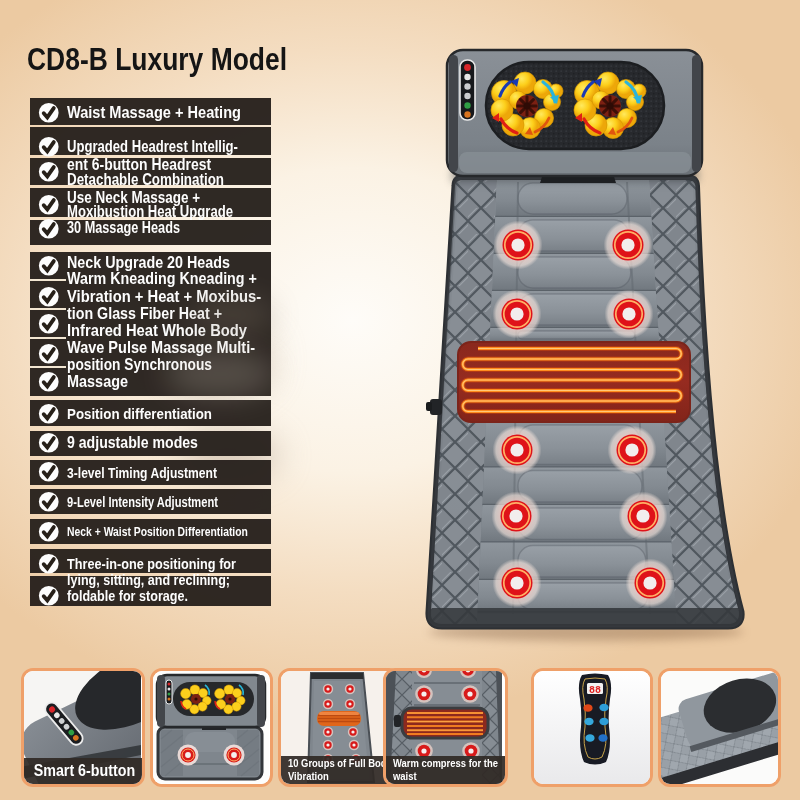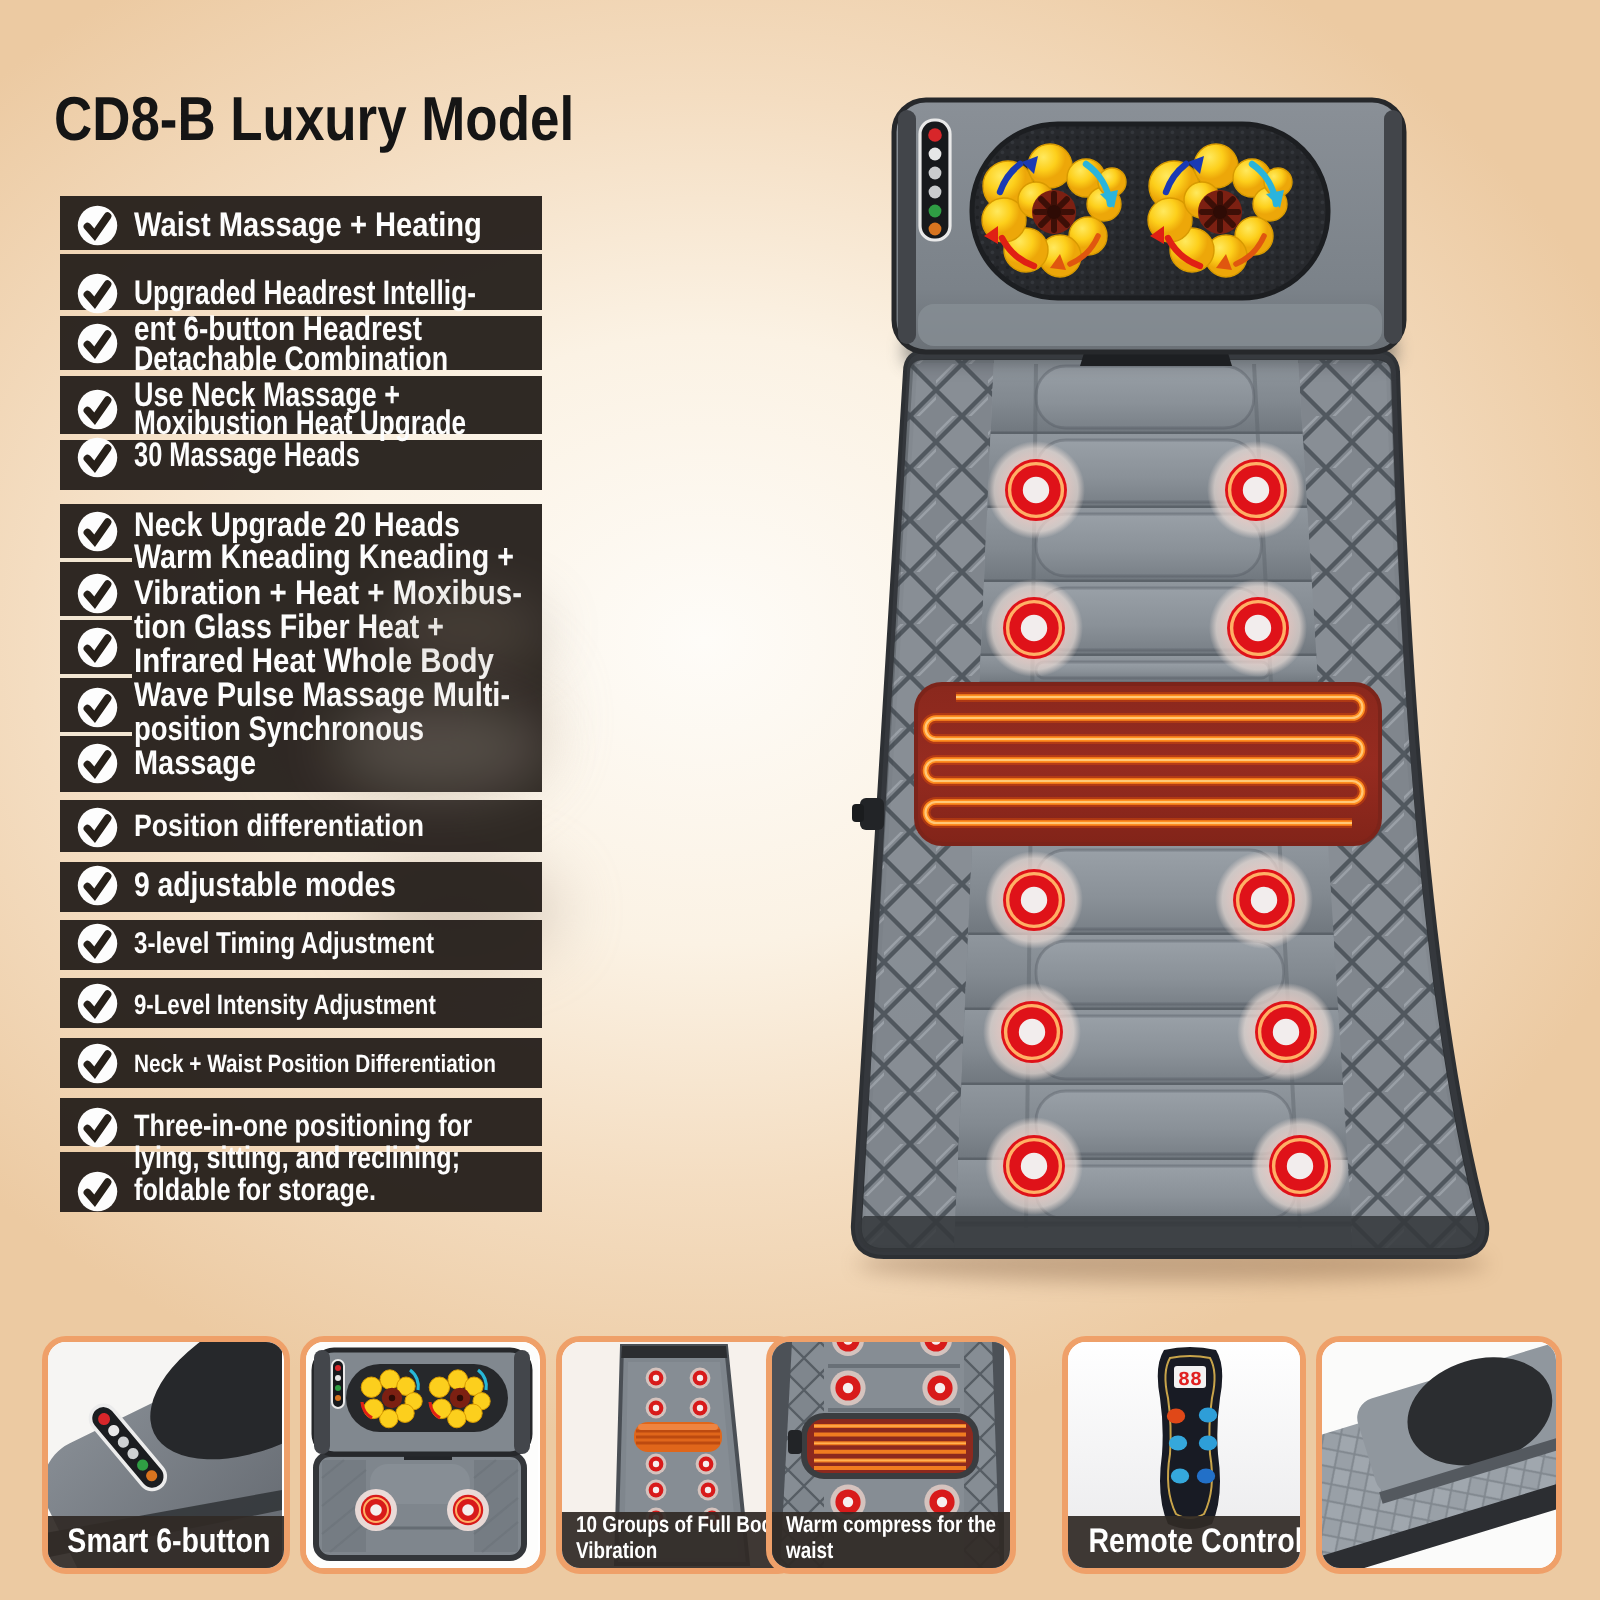--- a/index.html
+++ b/index.html
@@ -692,23 +692,20 @@
 <rect x="53" y="12" width="16" height="11" rx="1.5" fill="#f2f2f2"></rect>
 <text x="61" y="21.5" font-size="10" font-weight="bold" fill="#e02020" text-anchor="middle" font-family="Liberation Mono,monospace">88</text>
 
 <ellipse cx="54" cy="37" rx="4.6" ry="3.8" fill="#e04818"></ellipse>
 <ellipse cx="70" cy="36.5" rx="4.6" ry="3.8" fill="#2e9ed8"></ellipse>
 <ellipse cx="55" cy="50.5" rx="4.6" ry="3.8" fill="#35a8dc"></ellipse>
 <ellipse cx="70" cy="50.5" rx="4.6" ry="3.8" fill="#2e9ed8"></ellipse>
 <ellipse cx="56" cy="67" rx="4.6" ry="3.8" fill="#35a8dc"></ellipse>
 <ellipse cx="69" cy="67" rx="4.6" ry="3.8" fill="#2270c8"></ellipse>
 </svg>
-<div class="bar bar1">
-        <span>Remote Control</span>
-      </div>
 </div>
 
 <div class="card" style="left:658px;width:123px">
 <svg width="117" height="113" viewBox="0 0 117 113">
 <defs>
 <pattern id="q6" width="12" height="12" patternUnits="userSpaceOnUse" patternTransform="rotate(-17)">
  <rect width="12" height="12" fill="#99a0a7"></rect>
  <path d="M0,6 L6,0 L12,6 L6,12 Z" fill="#a0a7ae" stroke="#80878e" stroke-width="0.9"></path>
 </pattern>
 </defs>

